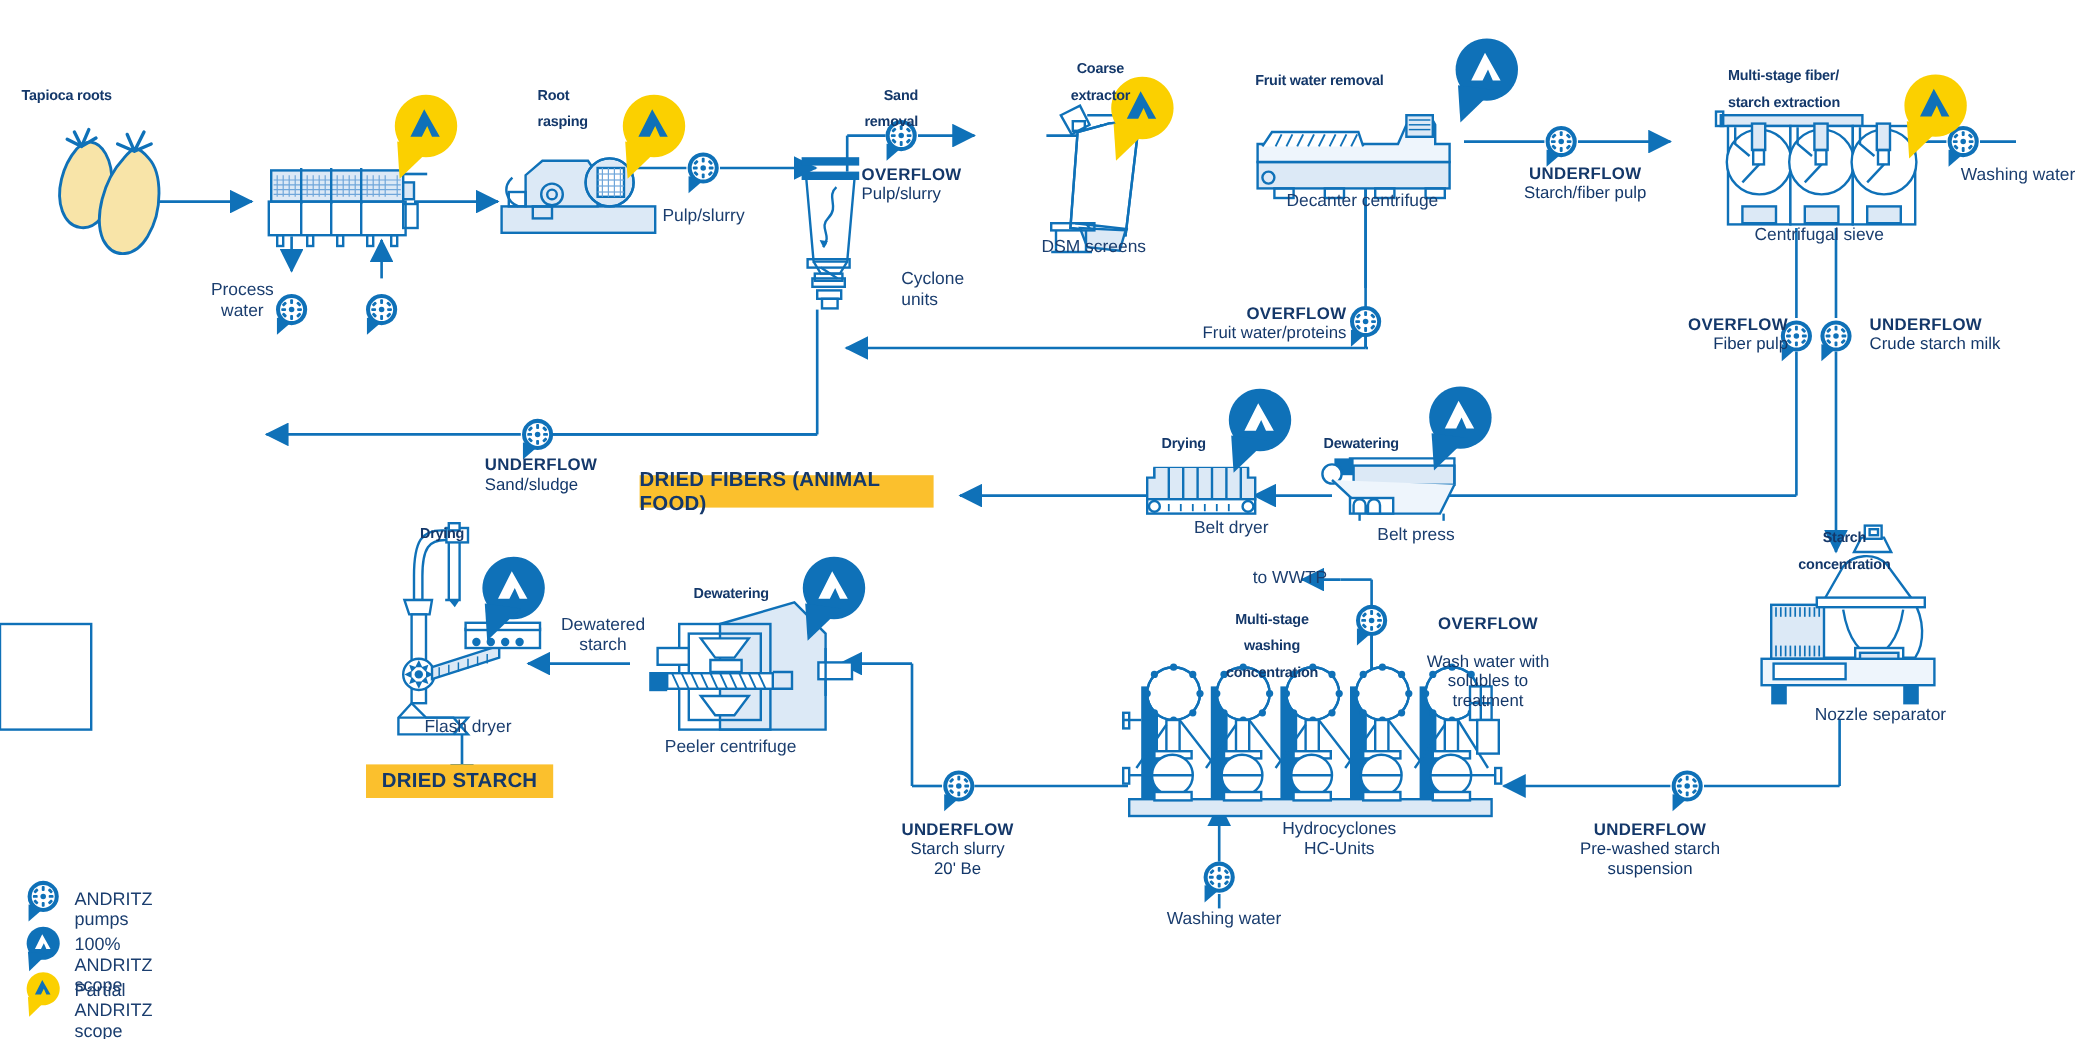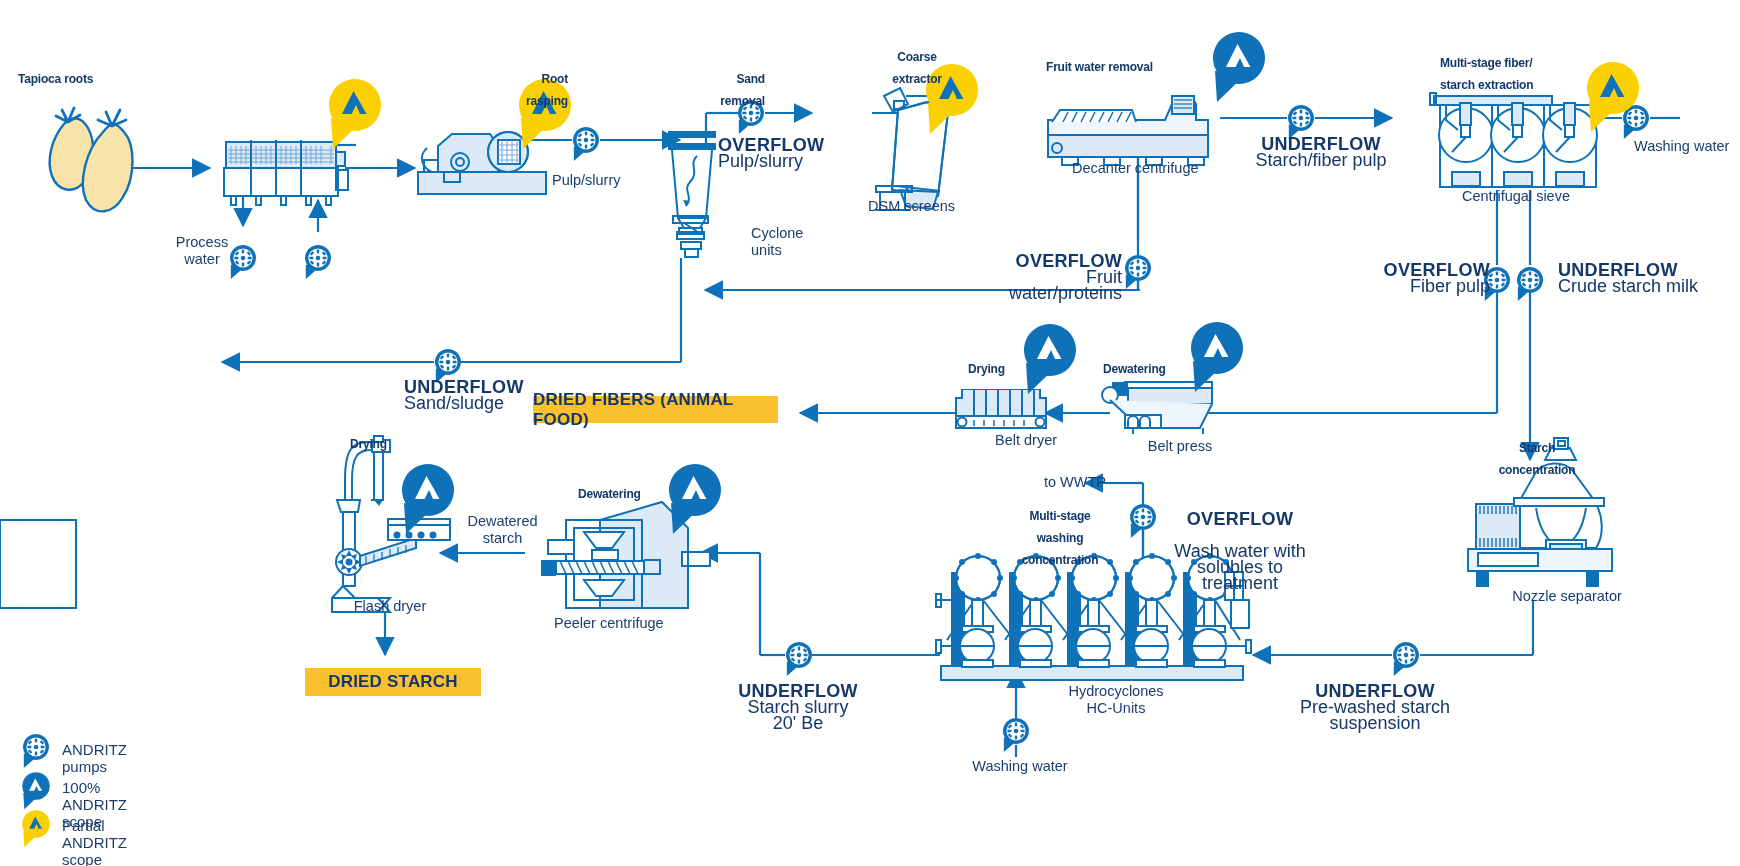--- a/index.html
+++ b/index.html
@@ -1,21 +1,21 @@
 <!DOCTYPE html>
 <html><head>
 <meta charset="utf-8">
 <style>
   html,body{margin:0;padding:0;background:#ffffff;}
   body{font-family:"Liberation Sans", sans-serif;}
   #stage{position:relative;width:1740px;height:866px;background:#fff;overflow:hidden;}
   .lbl{position:absolute;color:#12396b;}
   .title{font-weight:bold;font-size:12px;line-height:22px;color:#14386a;letter-spacing:-0.2px;}
   .cap{font-size:14.5px;line-height:17px;color:#1b3e6f;font-weight:400;}
-  .flow{font-size:18px;line-height:16px;color:#14386a;}
+  .flow{font-size:14px;line-height:16px;color:#14386a;}
   .flow b{font-weight:bold;letter-spacing:0.3px;}
   .yellowbox{position:absolute;background:#fbc02d;color:#14386a;font-weight:bold;font-size:17px;
              display:flex;align-items:center;justify-content:center;letter-spacing:0.2px;}
   .legtxt{font-size:15px;color:#1b3e6f;}
   svg{position:absolute;left:0;top:0;overflow:visible;} 
 </style>
 </head>
 <body>
 
 <div id="stage">
@@ -571,21 +571,21 @@
       <use href="#scopemarkBlue" x="1217" y="348"></use>
       <use href="#scopemarkBlue" x="428" y="490"></use>
       <use href="#scopemarkBlue" x="695" y="490"></use>
     </g>
 
   </svg>
 
   <div class="lbl title" style="left:18px;top:68px;width:200px;">Tapioca roots</div>
 
 
-  <div class="lbl title" style="left:448px;top:68px;width:120px;white-space:pre-line;text-align:right;">Root
+  <div class="lbl title" style="left:448px;top:68px;width:120px;white-space:pre-line;text-align:left;">Root
 rasping</div>
 
   <div class="lbl title" style="left:645px;top:68px;width:120px;white-space:pre-line;text-align:right;">Sand
 removal</div>
 
   <div class="lbl title" style="left:852px;top:46px;width:130px;white-space:pre-line;text-align:center;">Coarse
 extractor</div>
 
   <div class="lbl title" style="left:1046px;top:56px;width:230px;">Fruit water removal</div>
 
@@ -677,21 +677,21 @@
     <span style="white-space:pre-line;text-align:right;">Starch slurry
 20' Be</span>
   </div>
 
   <div class="lbl cap" style="left:955px;top:758px;width:130px;text-align:center;">Washing water</div>
 
   <div class="lbl cap" style="left:450px;top:513px;width:105px;white-space:pre-line;text-align:center;">Dewatered
 starch</div>
 
   <div class="yellowbox" style="left:533px;top:396px;width:245px;height:27px;">DRIED FIBERS (ANIMAL FOOD)</div>
-  <div class="yellowbox" style="left:305px;top:668px;width:176px;height:28px;">DRIED STARCH</div>
+  <div class="yellowbox" style="left:305px;top:637px;width:156px;height:28px;">DRIED STARCH</div>
 
   <div style="position:absolute;left:10px;top:730px;">
     <div style="position:relative;height:40px;">
       <svg width="46" height="44" style="position:absolute;left:4px;top:0;">
         <use href="#pumpmark" x="22" y="17"></use>
       </svg>
       <span class="legtxt" style="position:absolute;left:52px;top:11px;">ANDRITZ pumps</span>
     </div>
     <div style="position:relative;height:38px;">
       <svg width="46" height="42" style="position:absolute;left:4px;top:0;">

